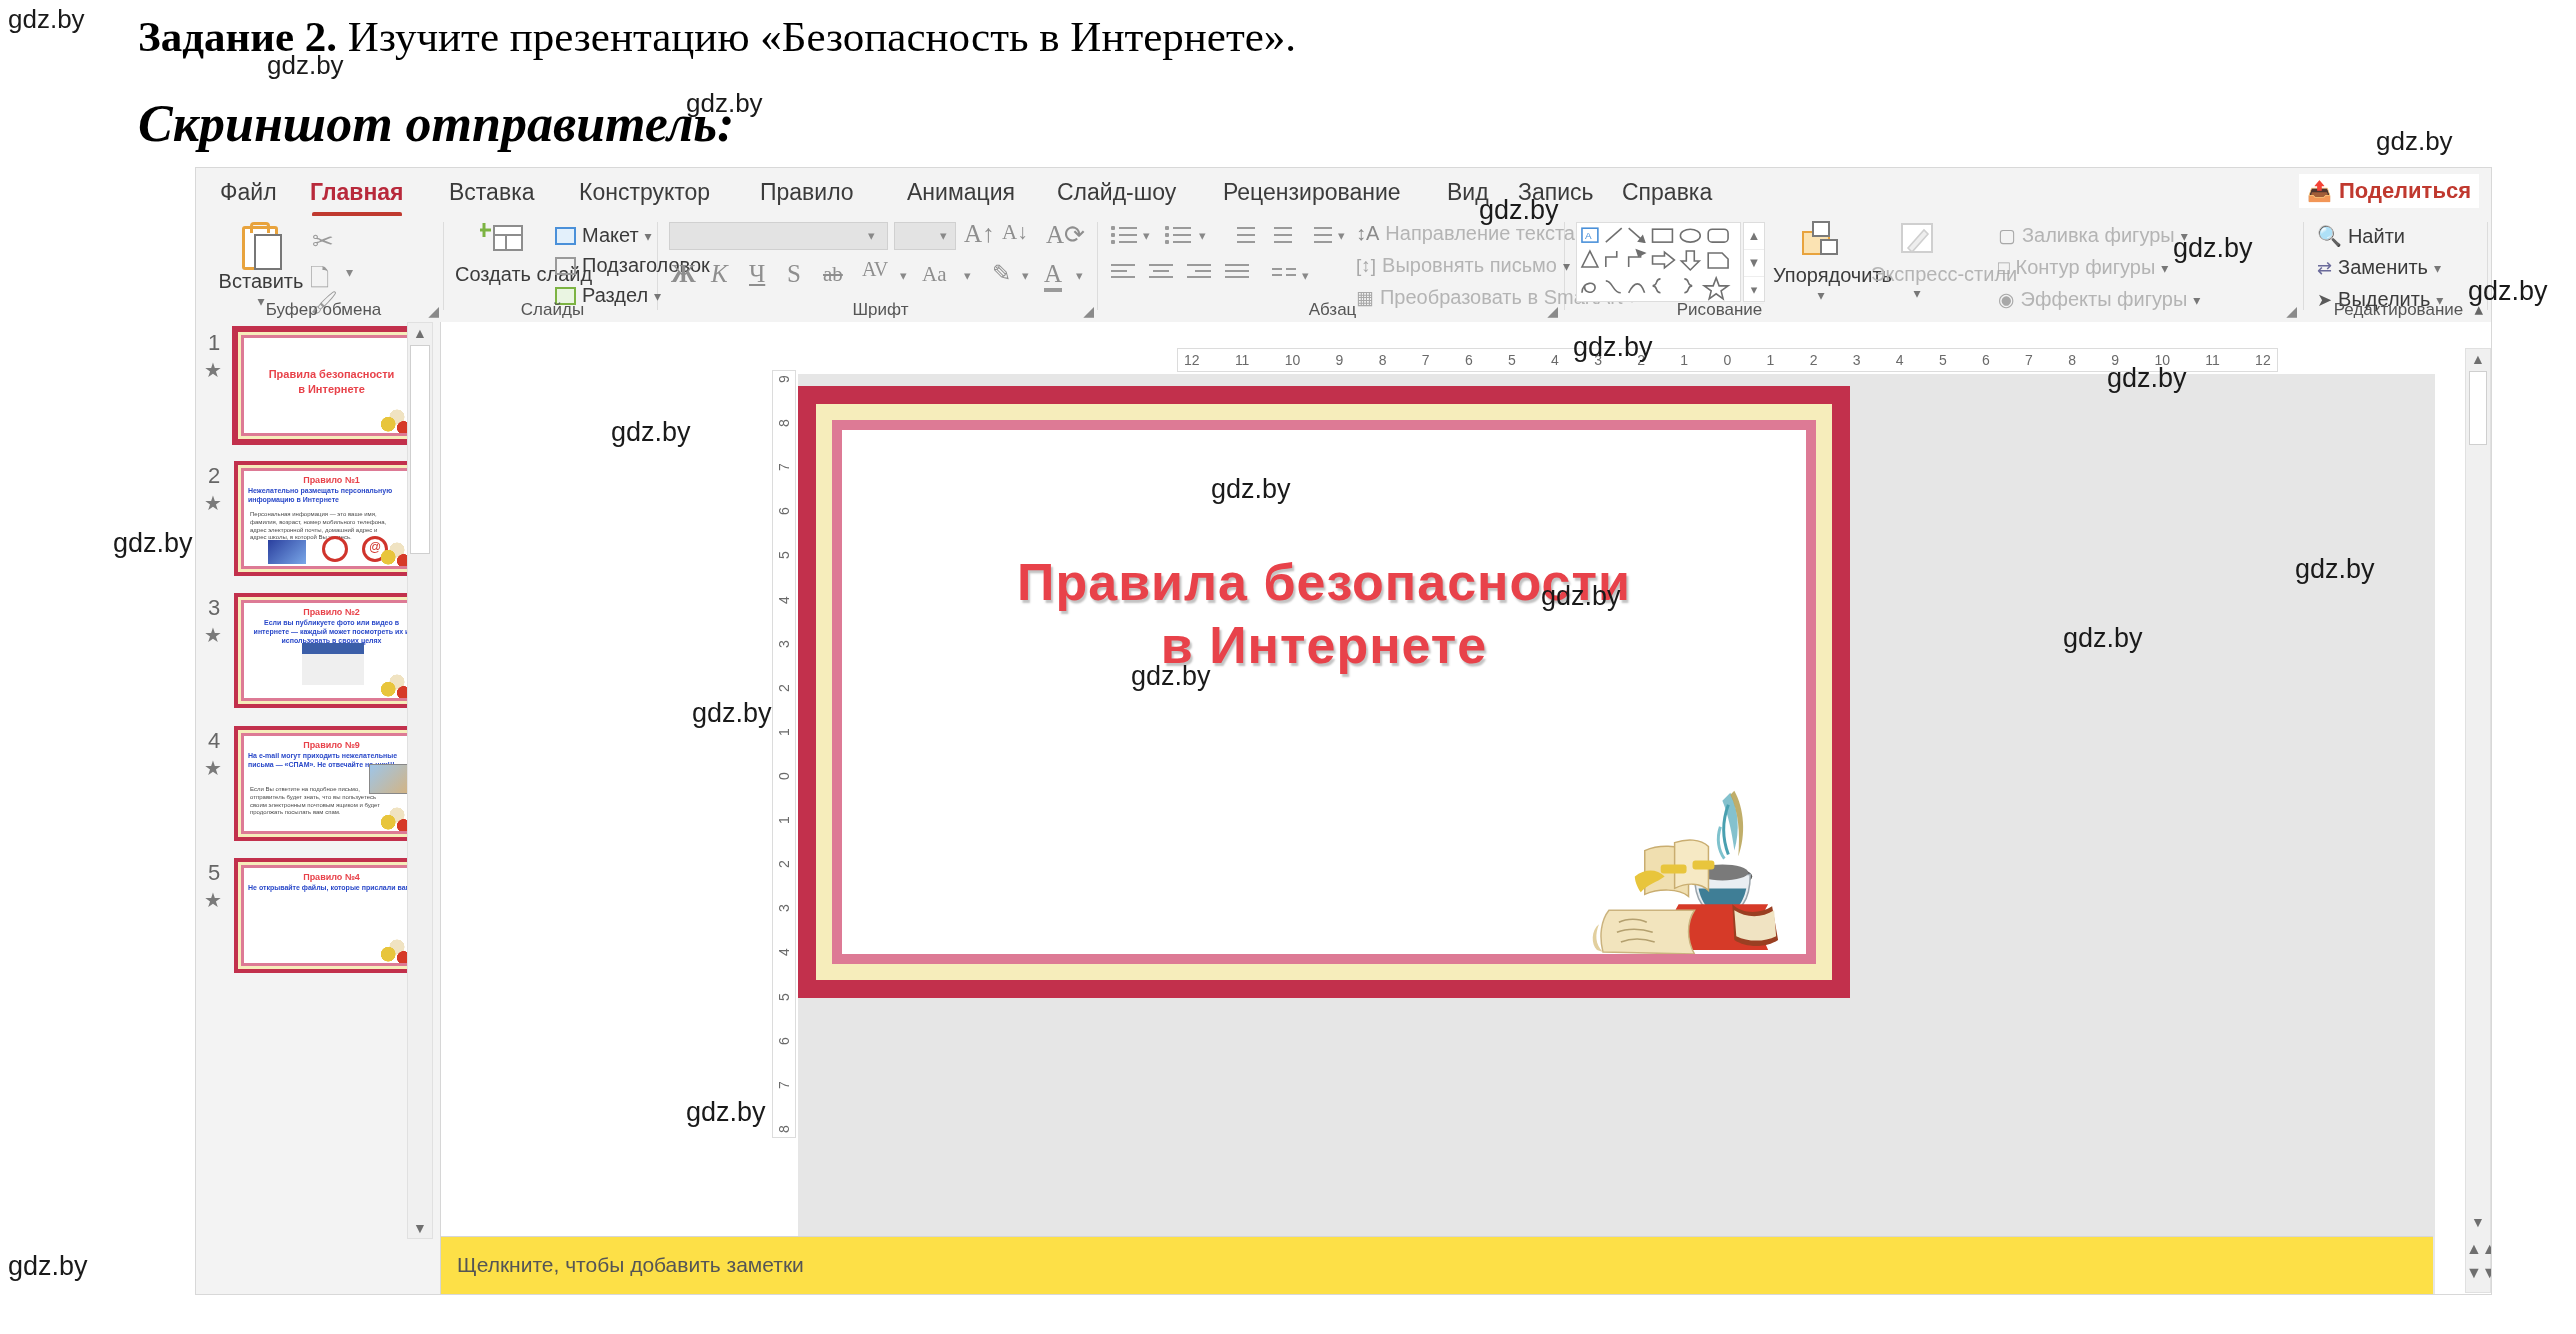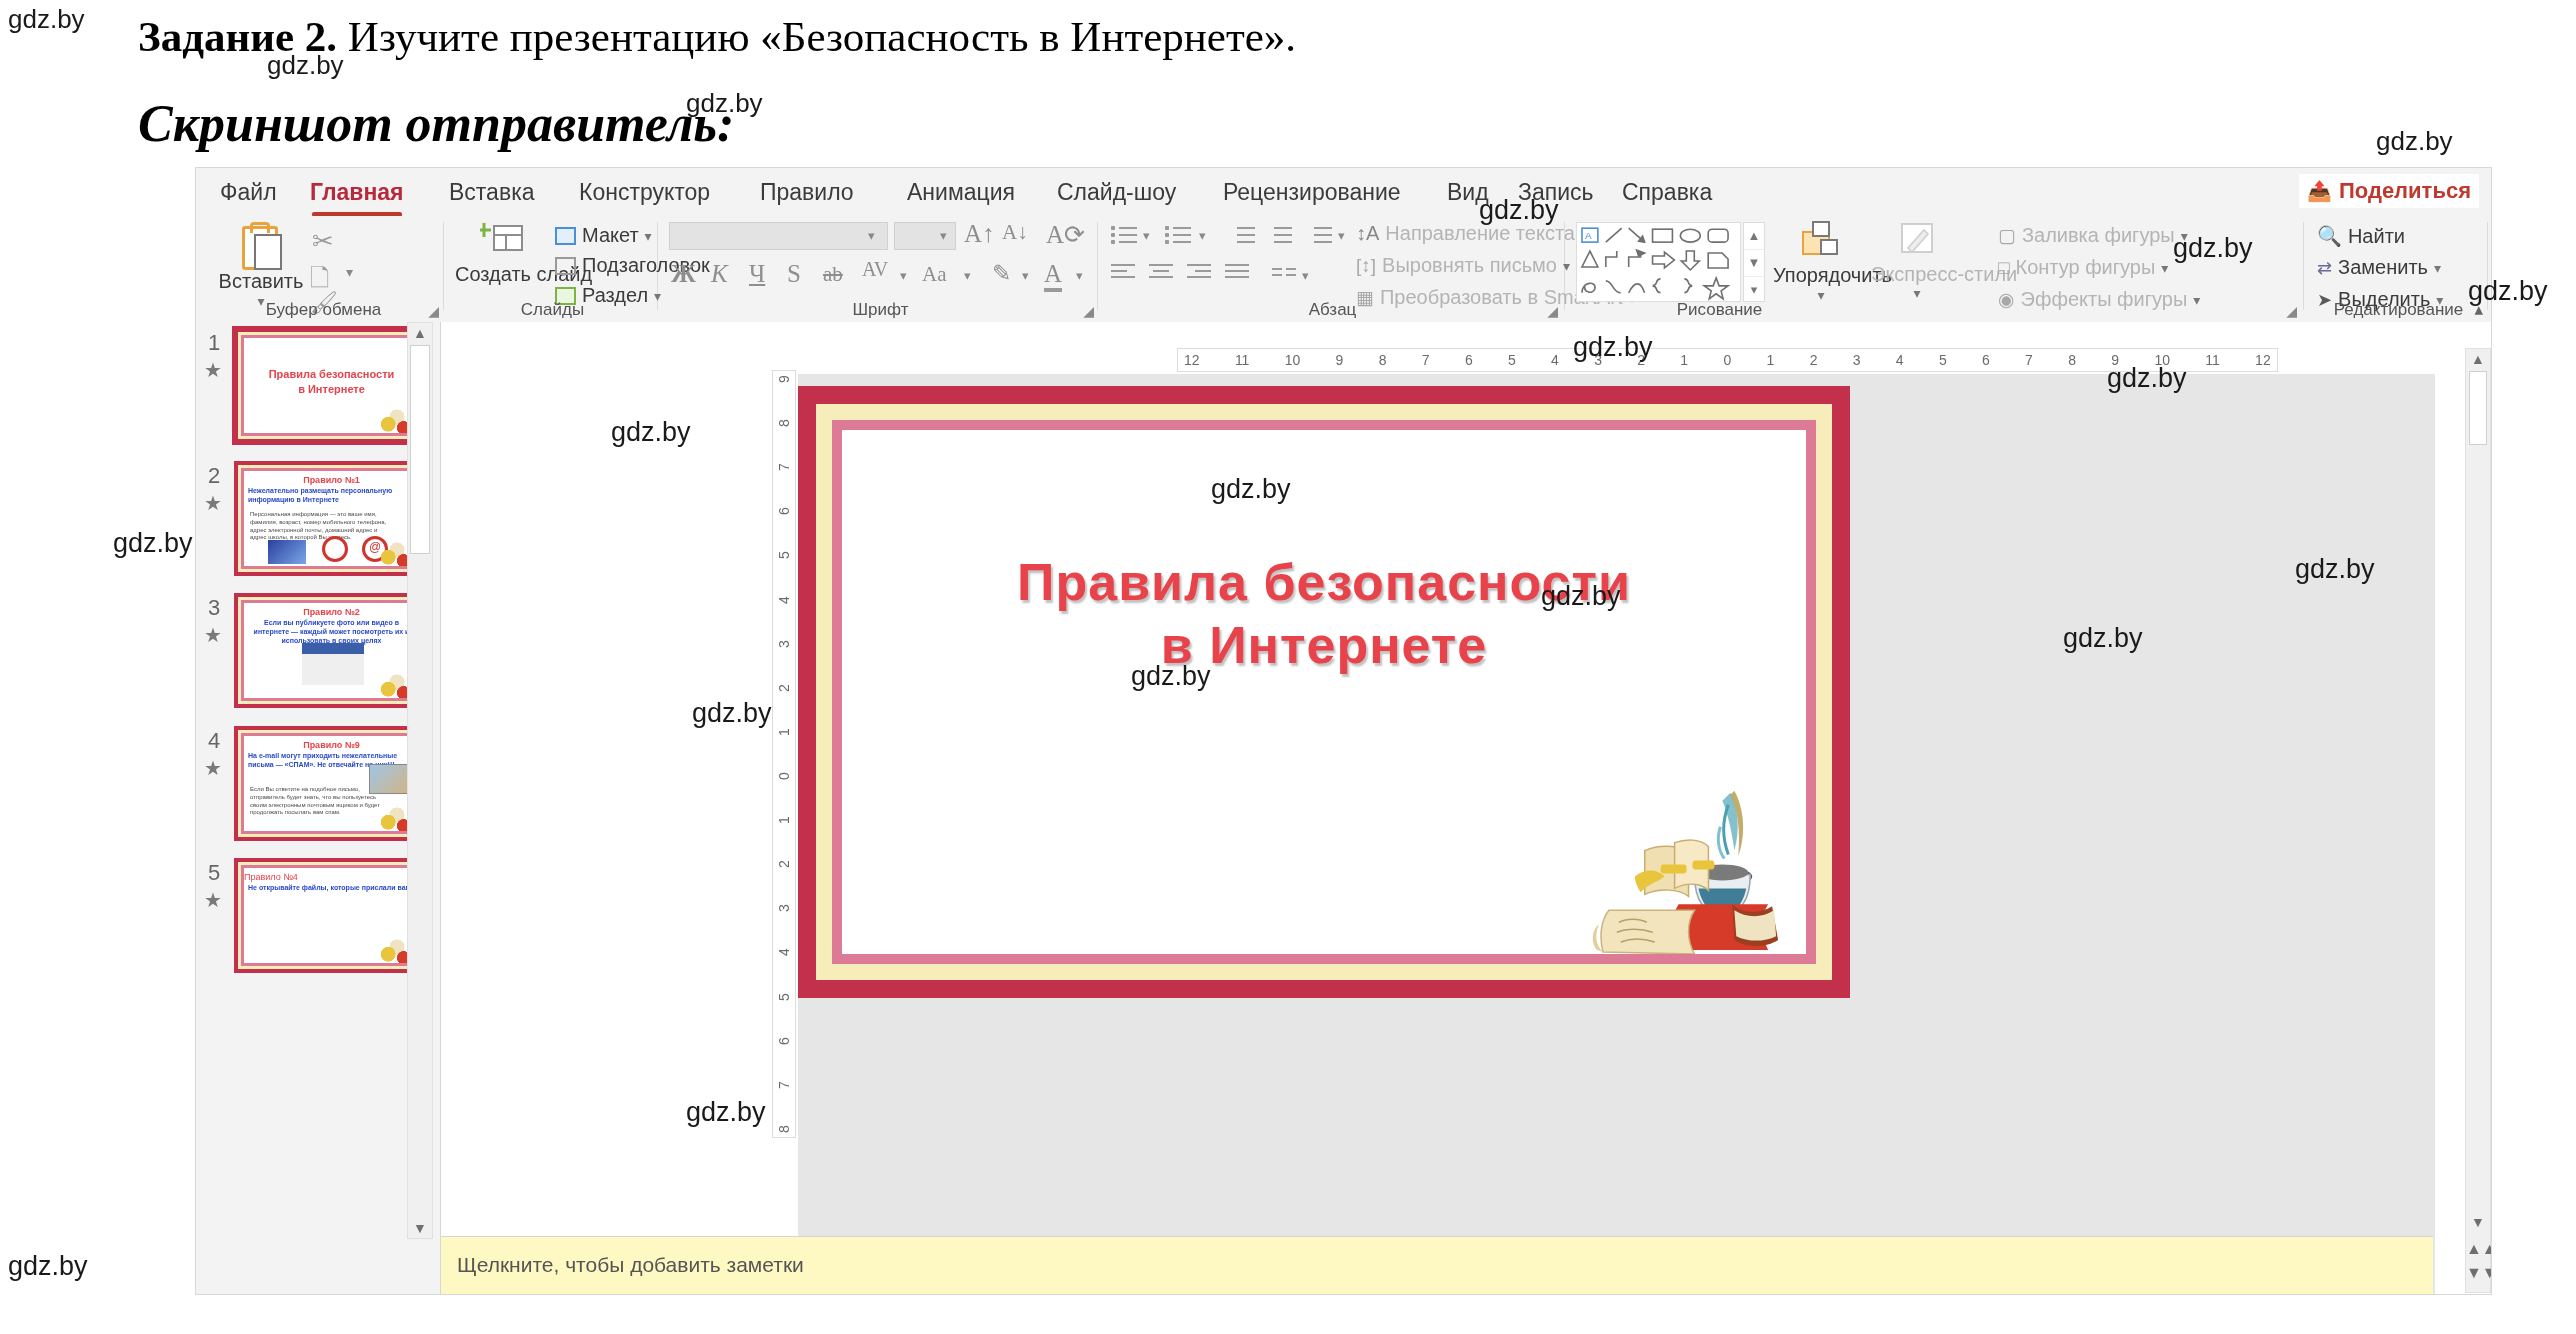--- a/index.html
+++ b/index.html
@@ -112,21 +112,21 @@
   .title-line{color:#e8424a;font-weight:bold;text-align:center;white-space:nowrap;
      font-family:"Liberation Sans","DejaVu Sans",sans-serif;
      text-shadow:2px 3px 2px rgba(120,120,120,.45);letter-spacing:1px;}
   #subtitle-placeholder{position:absolute;border:1px dashed #a9a9a9;box-sizing:border-box;}
   #subtitle-text{position:absolute;left:0;right:0;top:12px;text-align:center;color:#8d8d8d;}
 
   
   #slide-decor{position:absolute;}
 
   
-  #notes-bar{position:absolute;left:245px;right:58px;bottom:0;height:58px;background:#fef9c3;
+  #notes-bar{position:absolute;left:245px;right:58px;bottom:0;height:58px;background:#fde047;
       border-top:1px solid #d6d6d6;box-sizing:border-box;}
   #notes-text{position:absolute;left:16px;top:16px;font-size:21px;color:#555;}
   .sb{position:absolute;background:#f0f0f0;border:1px solid #e0e0e0;box-sizing:border-box;}
   .sb-arrow{position:absolute;width:100%;text-align:center;font-size:14px;color:#6f6f6f;}
   .sb-thumb{position:absolute;background:#fff;border:1px solid #cfcfcf;box-sizing:border-box;}
 </style>
 </head>
 <body>
 
 <div id="textbook-heading">
@@ -476,21 +476,21 @@
               </div>
             </div>
           </div>
           <div class="thumb-row" style="top: 536px; height: 115px;">
             <div class="thumb-num">5</div>
             <div class="thumb-star">★</div>
             <div class="slide" style="position: absolute; left: 38px; top: 0px; width: 195px; height: 115px;">
               <div class="band2" style="left:4px;top:4px;right:4px;bottom:4px"></div>
               <div class="band3" style="left:7px;top:7px;right:7px;bottom:7px"></div>
               <div class="paper" style="left:10px;top:10px;right:10px;bottom:10px">
-                <div style="position: absolute; left: 0px; right: 0px; top: 4px; text-align: left; font-size: 9px; font-weight: normal; color: rgb(232, 66, 74);">Правило №4</div>
+                <div style="position: absolute; left: 0px; right: 0px; top: 4px; text-align: center; font-size: 9px; font-weight: bold; color: rgb(232, 66, 74);">Правило №4</div>
                 <div style="position: absolute; left: 4px; right: 4px; top: 16px; font-size: 7px; line-height: 1.25; font-weight: bold; color: rgb(42, 73, 201); text-align: left;">Не открывайте файлы, которые прислали вам</div>
                 <div style="position: absolute; right: 0px; bottom: -2px; width: 44px; height: 36px; background: radial-gradient(circle at 30% 70%, rgb(232, 197, 60) 0px, rgb(232, 197, 60) 18%, transparent 19%), radial-gradient(circle at 65% 80%, rgb(214, 58, 40) 0px, rgb(214, 58, 40) 16%, transparent 17%), radial-gradient(circle, rgb(240, 227, 194) 0px, rgb(240, 227, 194) 26%, transparent 27%);"></div>
               </div>
             </div>
           </div>
         </div>
     </div>
 
     <div class="sb" style="left:211px;top:0;width:26px;height:917px">
       <div class="sb-arrow" style="top:2px">▲</div>

